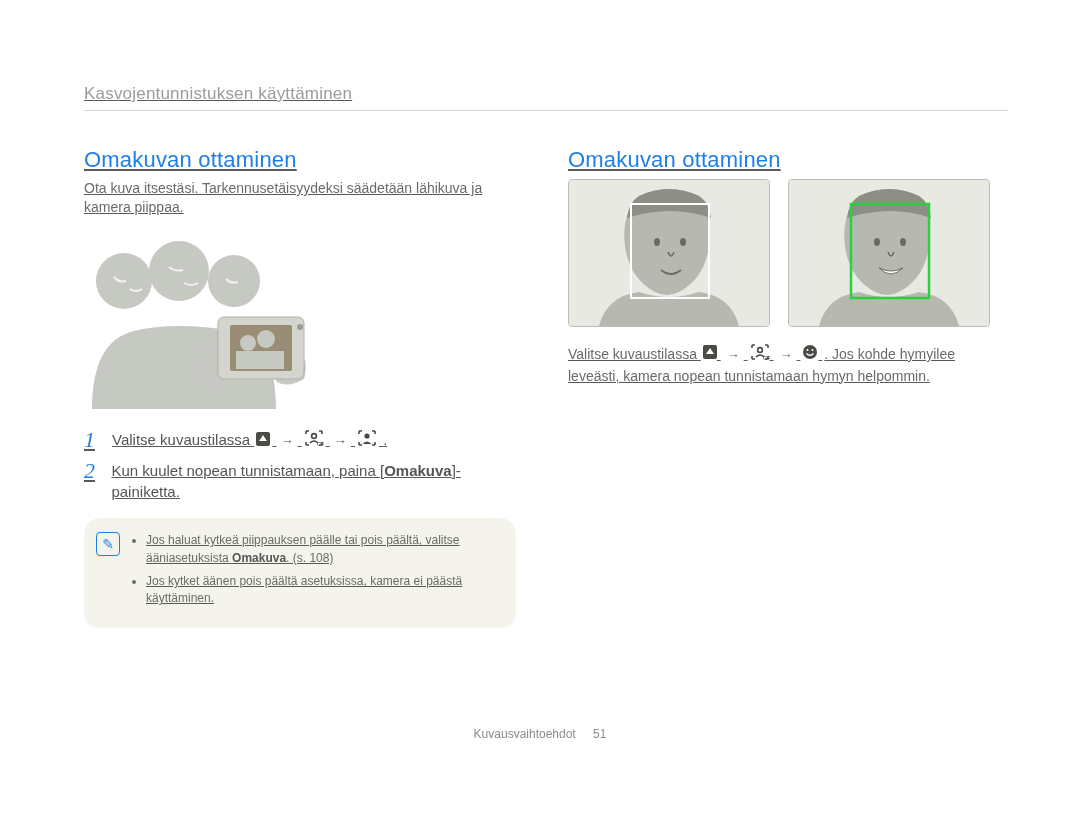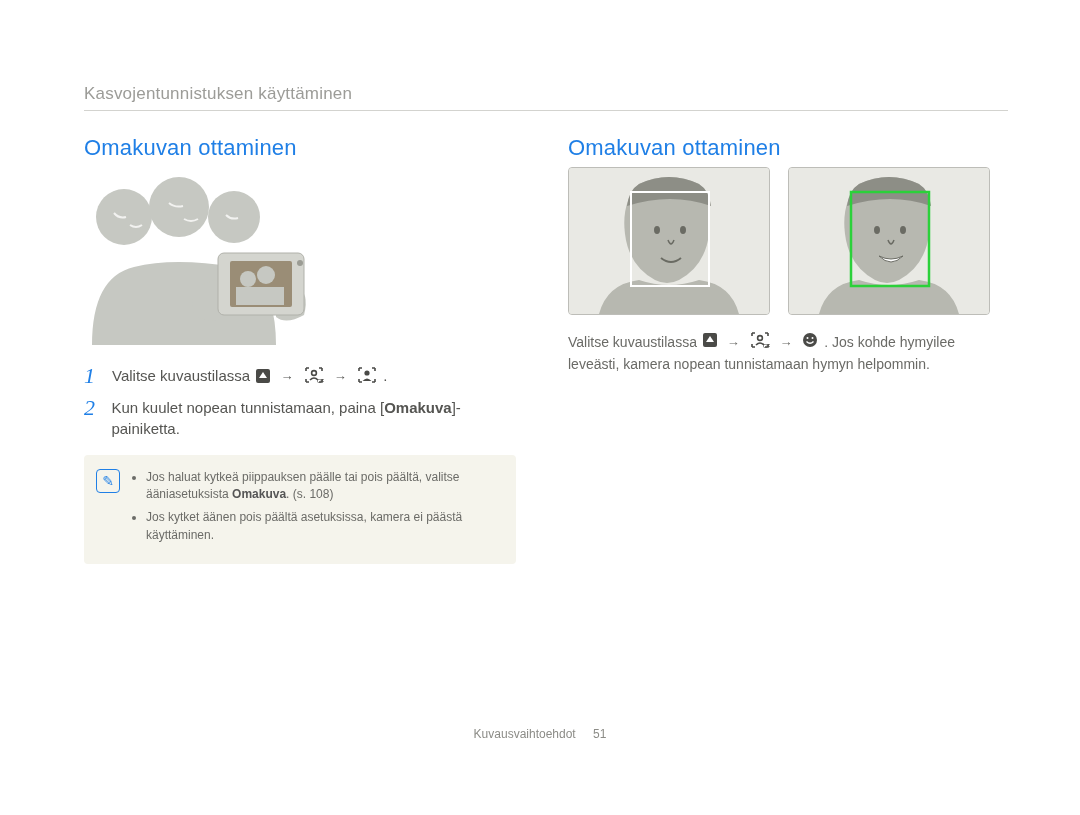--- a/index.html
+++ b/index.html
@@ -10,33 +10,34 @@
     background: #ffffff;
     font-family: Arial, Helvetica, sans-serif;
     color: #5a5a58;
   }
   .page {
     box-sizing: border-box;
     width: 1080px;
     height: 767px;
     padding: 84px 72px 30px 84px;
     position: relative;
+    text-decoration: underline;
   }
   .header-line {
     font-size: 17px;
     font-weight: 300;
     color: #9c9c98;
     letter-spacing: 0.2px;
     padding-bottom: 6px;
     border-bottom: 1px solid #d3d3cf;
   }
   .columns {
     display: flex;
     gap: 52px;
-    margin-top: 24px;
+    margin-top: 36px;
   }
   .col {
     width: 432px;
   }
   h2.section-title {
     margin: 0 0 6px 0;
     font-size: 22px;
     font-weight: 400;
     color: #1f7fe6;
     letter-spacing: 0.2px;
@@ -84,21 +85,21 @@
     display: inline-block;
     margin: 0 4px;
     font-size: 13px;
     position: relative;
     top: -1px;
   }
   
   .note {
     margin-top: 16px;
     background: #f5f4ec;
-    border-radius: 4px;
+    border-radius: 16px;
     padding: 14px 16px 14px 48px;
     position: relative;
     font-size: 12px;
     color: #6b6b67;
     line-height: 1.45;
   }
   .note-icon {
     position: absolute;
     left: 12px;
     top: 14px;
@@ -164,20 +165,21 @@
 </head>
 <body>
 
 <div class="page">
   <div class="header-line">Kasvojentunnistuksen käyttäminen</div>
 
   <div class="columns">
 
     <div class="col">
       <h2 class="section-title">Omakuvan ottaminen</h2>
+      <p class="lead">Ota kuva itsestäsi. Tarkennusetäisyydeksi säädetään lähikuva ja kamera piippaa.</p>
 
       <div class="illust">
         <svg width="240" height="180" viewBox="0 0 240 180">
 
           <g fill="#c6c8c2">
             <circle cx="40" cy="50" r="28"></circle>
             <circle cx="95" cy="40" r="30"></circle>
             <circle cx="150" cy="50" r="26"></circle>
             <path d="M8 178 Q8 110 50 100 Q70 95 95 95 Q120 95 150 100 Q192 110 192 178 Z"></path>
           </g>

